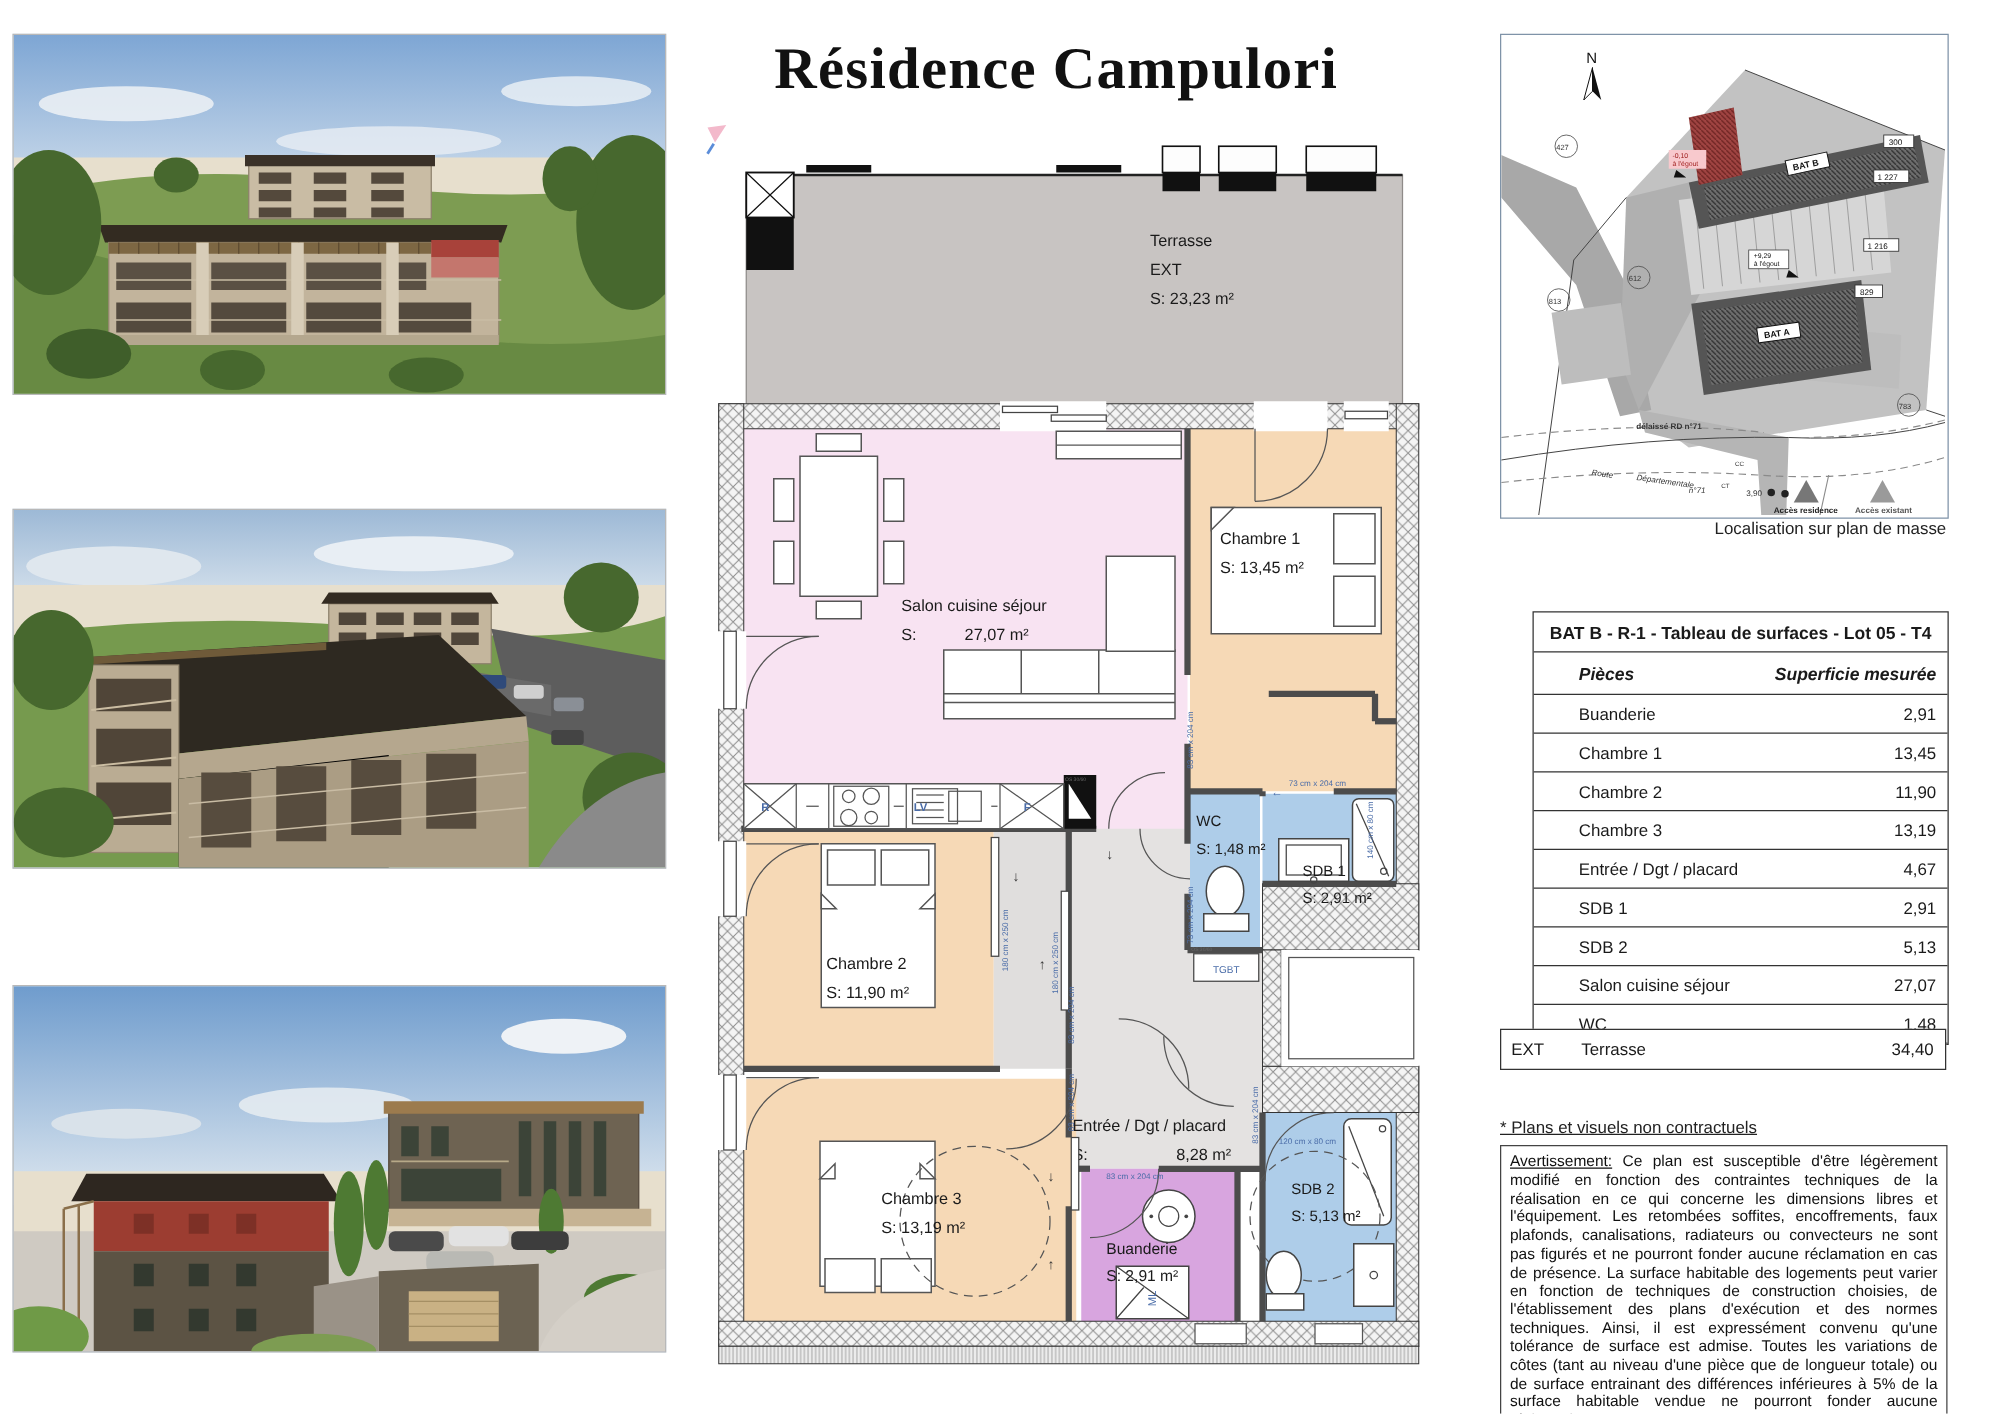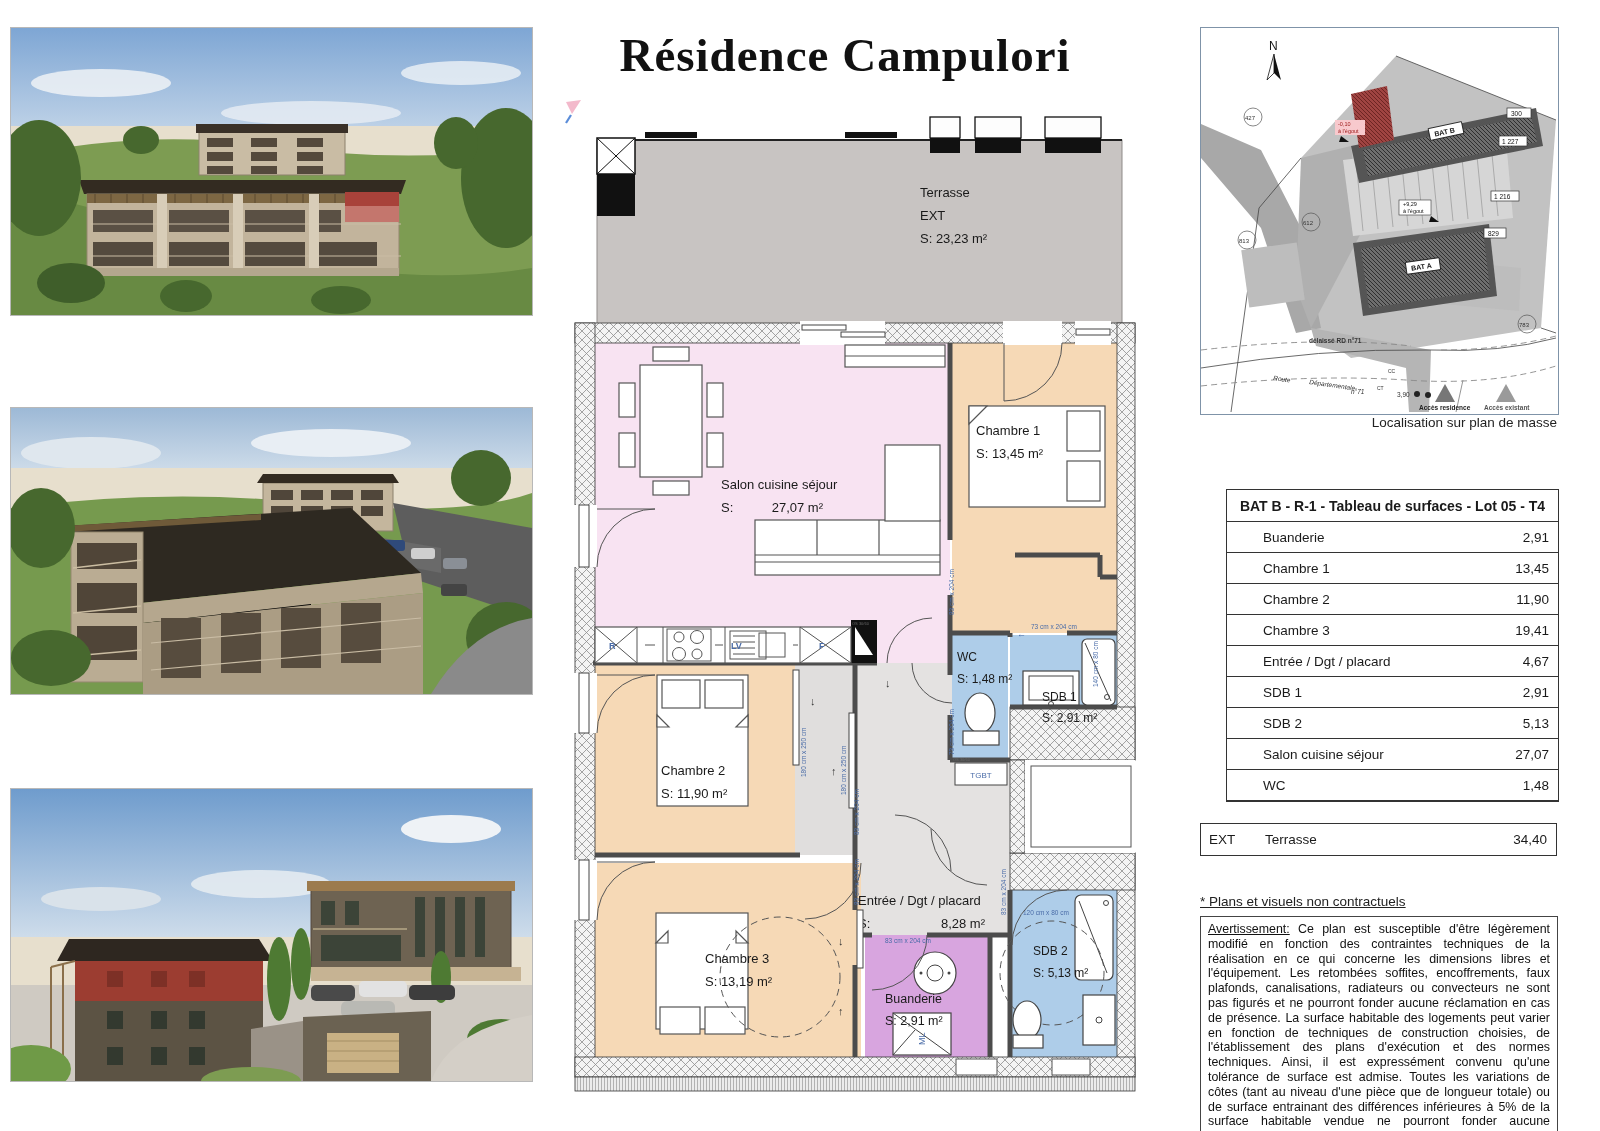--- a/index.html
+++ b/index.html
@@ -708,35 +708,39 @@
       <text x="68" y="22" font-size="12" fill="#111">N</text>
       <polygon points="73,26 80,52 73,45" fill="#111"></polygon>
       <polygon points="73,26 66,52 73,45" fill="#fff" stroke="#111" stroke-width=".8"></polygon>
     </g>
   </svg>
   </div>
   <div class="abs map-caption">Localisation sur plan de masse</div>
 
   <div class="abs tbl">
     <div class="trow t-title">BAT B - R-1 - Tableau de surfaces - Lot 05 - T4</div>
+    <div class="trow t-head">
+      <div class="tlab">Pièces</div>
+      <div class="tval">Superficie mesurée</div>
+    </div>
     <div class="trow t-data">
       <div class="tlab">Buanderie</div>
         <div class="tval">2,91</div>
     </div>
     <div class="trow t-data">
       <div class="tlab">Chambre 1</div>
         <div class="tval">13,45</div>
     </div>
     <div class="trow t-data">
       <div class="tlab">Chambre 2</div>
         <div class="tval">11,90</div>
     </div>
     <div class="trow t-data">
       <div class="tlab">Chambre 3</div>
-        <div class="tval">19,41</div>
+        <div class="tval">13,19</div>
     </div>
     <div class="trow t-data">
       <div class="tlab">Entrée / Dgt  / placard</div>
         <div class="tval">4,67</div>
     </div>
     <div class="trow t-data">
       <div class="tlab">SDB 1</div>
         <div class="tval">2,91</div>
     </div>
     <div class="trow t-data">

